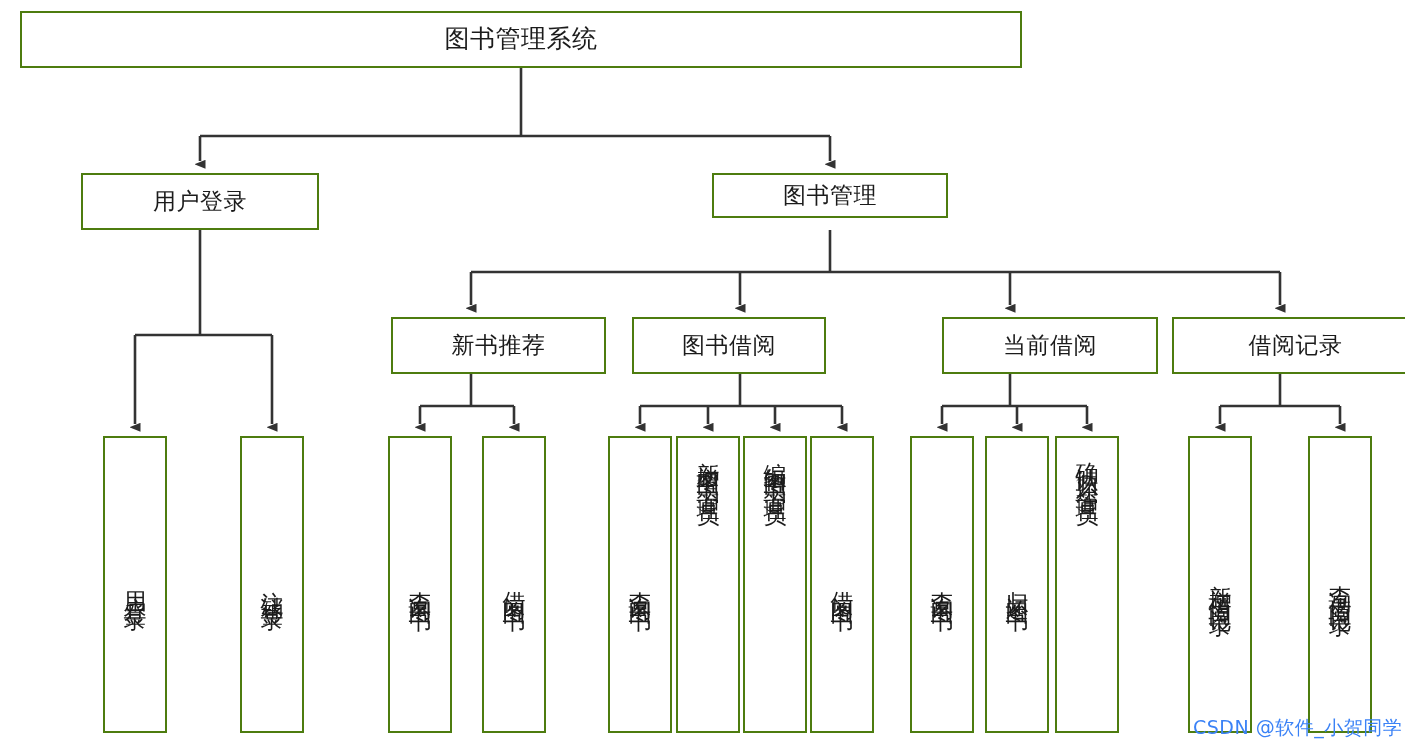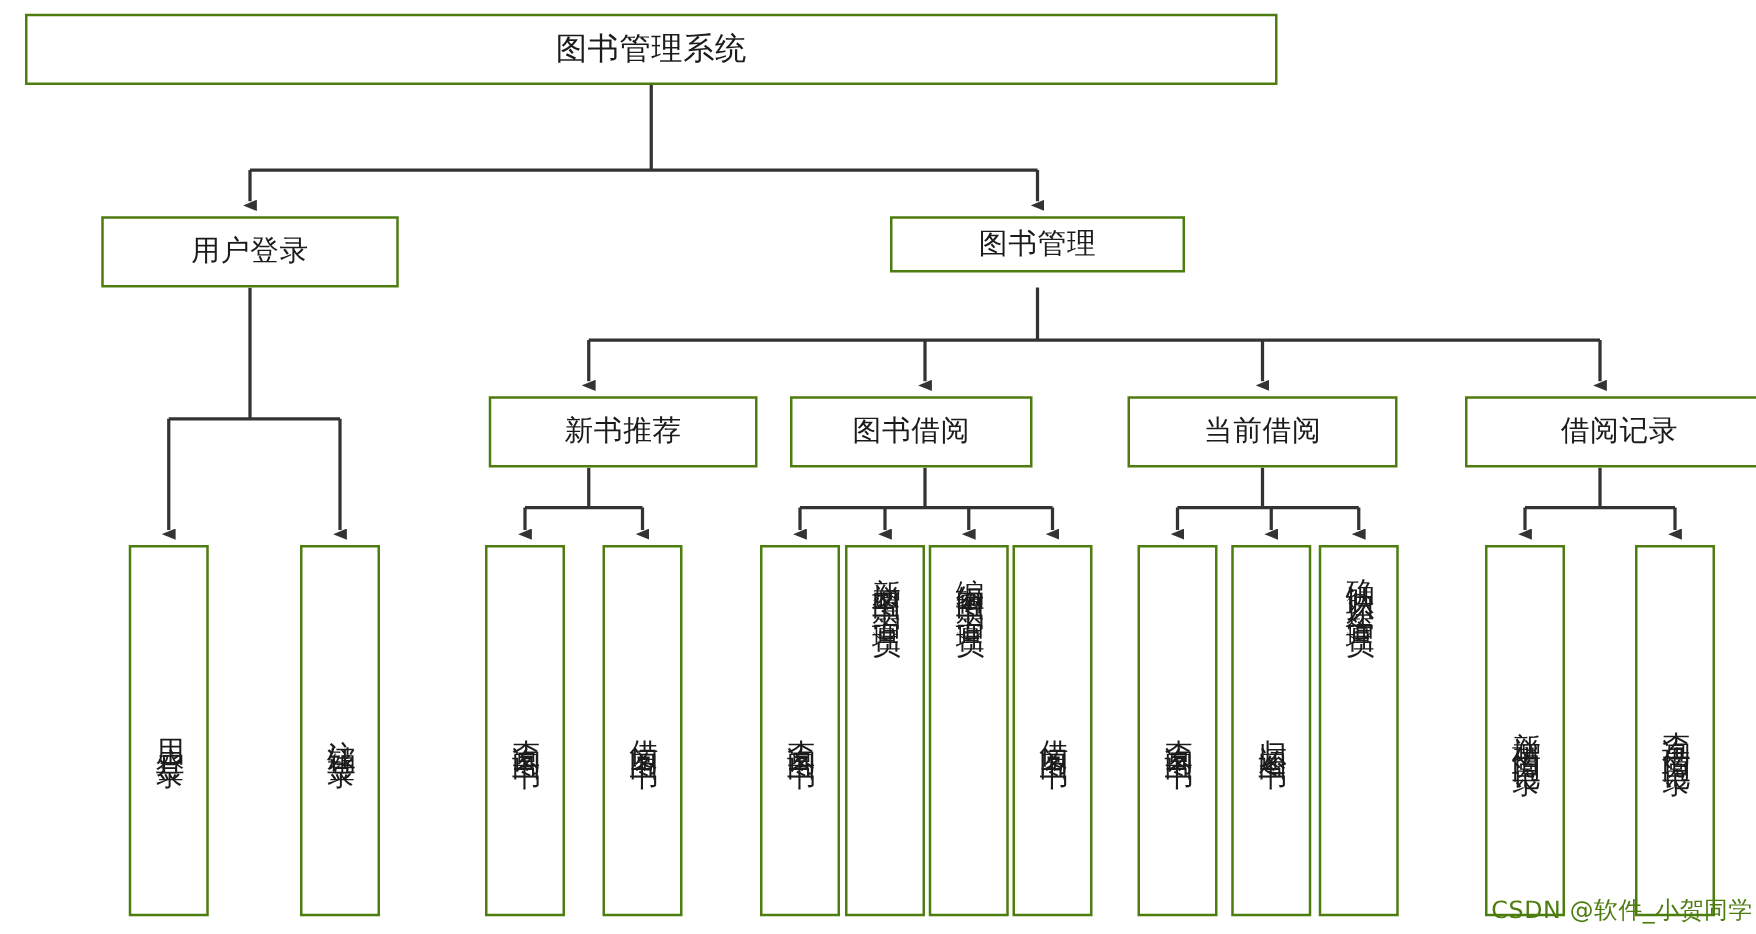--- a/index.html
+++ b/index.html
@@ -68,21 +68,21 @@
   .node-v.center-v {
     align-items: center;
   }
   .node-v.top-v {
     align-items: flex-start;
     padding-top: 6px;
   }
   .watermark {
     position: absolute;
     font-size: 19px;
-    color: #4d7c0f;
+    color: #3b82f6;
     white-space: nowrap;
     z-index: 5;
     letter-spacing: 0.5px;
   }
 </style>
 </head>
 <body>
 
 <div id="diagram-root">
 
@@ -142,21 +142,21 @@
   </div>
 
   <div class="node node-h" style="left:363px; top:317px; width:215px; height:57px;margin-left:28px;">
     <span class="node-label">新书推荐</span>
   </div>
 
   <div class="node node-h" style="left:632px; top:317px; width:194px; height:57px;">
     <span class="node-label">图书借阅</span>
   </div>
 
-  <div class="node node-h" style="left:902px; top:317px; width:216px; height:57px;">
+  <div class="node node-h" style="left:942px; top:317px; width:216px; height:57px;">
     <span class="node-label">当前借阅</span>
   </div>
 
   <div class="node node-h" style="left:1172px; top:317px; width:247px; height:57px;">
     <span class="node-label">借阅记录</span>
   </div>
 
   <div class="node node-v center-v" style="left:103px; top:436px; width:64px; height:297px;">
     <span class="node-label">用户登录</span>
   </div>

